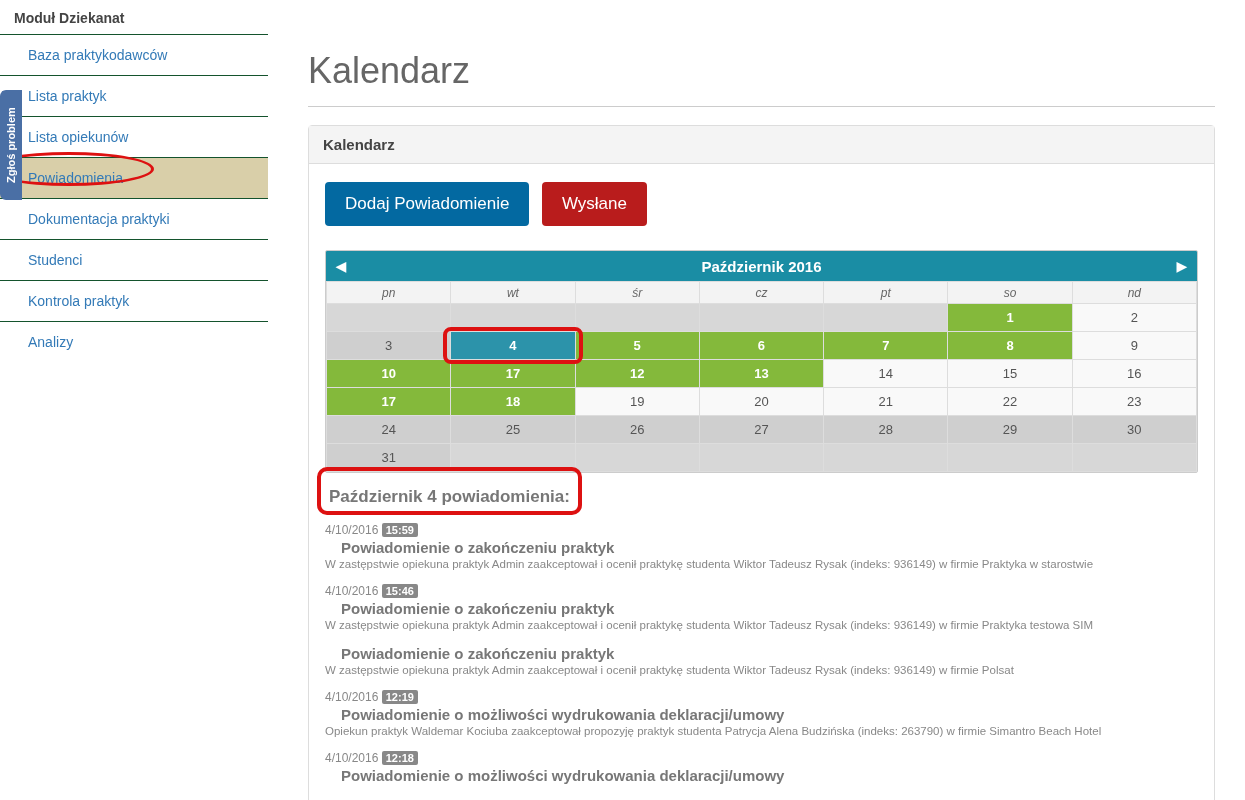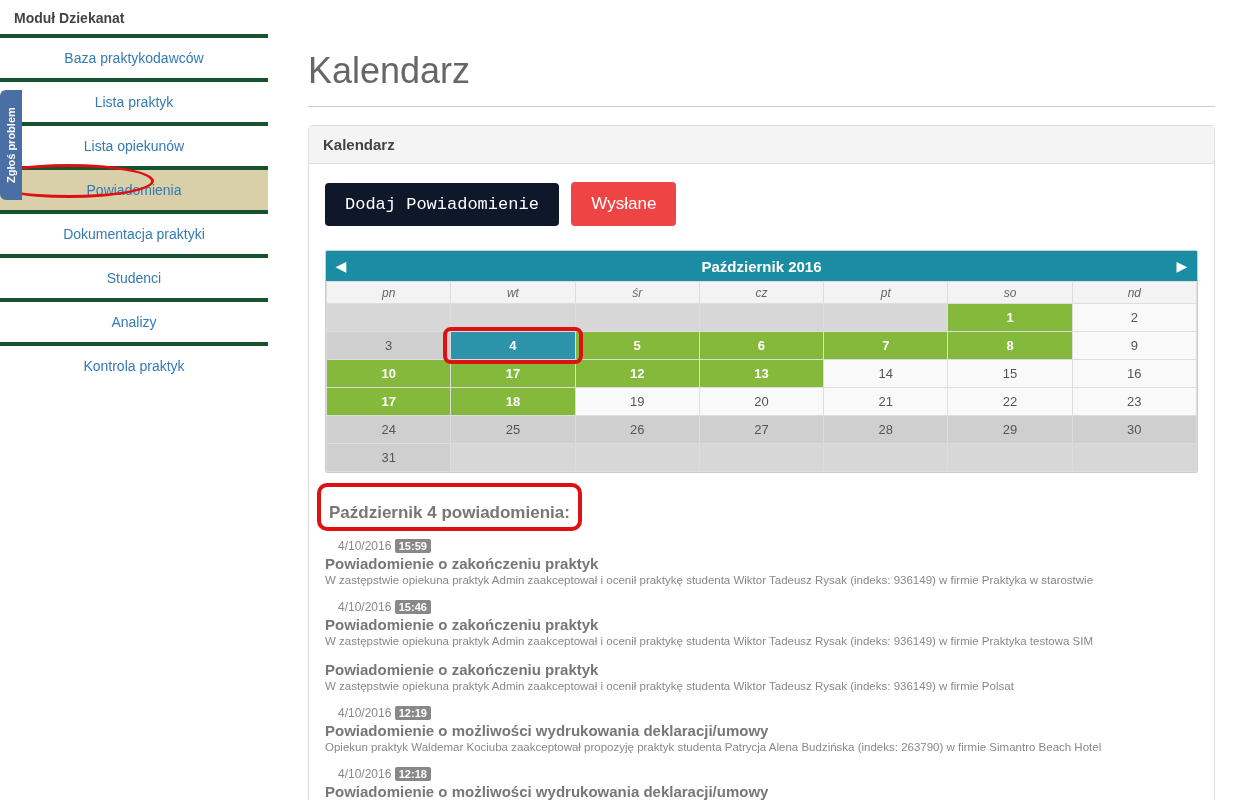--- a/index.html
+++ b/index.html
@@ -1,20 +1,20 @@
 <!DOCTYPE html>
 <html><head>
   <meta charset="utf-8">
   <style>
     * { margin: 0; padding: 0; box-sizing: border-box; }
     body { font-family: Arial, Helvetica, sans-serif; background: #fff; color: #333; width: 1245px; height: 800px; overflow: hidden; }
     .layout { display: flex; }
     .sidebar { width: 268px; background: #fff; }
     .sidebar-title { font-weight: bold; color: #444; padding: 10px 14px 8px; font-size: 14px; }
-    .sidebar-item { display: block; padding: 12px 28px; border-top: 4px solid #14532d; color: #337ab7; font-size: 14px; cursor: pointer; text-align: center; }
+    .sidebar-item { display: block; padding: 12px 28px; border-top: 1px solid #14532d; color: #337ab7; font-size: 14px; cursor: pointer; }
     .sidebar-item.active { background: #d9cfa9; color: #337ab7; }
     .sidebar-item.active.circled { position: relative; }
     .red-oval-side {
       position: absolute; left: -16px; top: -6px; width: 170px; height: 34px;
       border: 3px solid #d11; border-radius: 50%/50%;
       pointer-events: none;
     }
     .feedback-tab {
       position: fixed; left: 0; top: 90px; width: 22px; height: 110px;
       background: #4a6fa5; color: #fff; font-size: 11px;
@@ -23,22 +23,22 @@
       border-radius: 0 6px 6px 0; cursor: pointer; z-index: 10;
       padding: 4px 2px; font-weight: bold;
     }
     .main { flex: 1; padding: 20px 30px 0 40px; }
     .page-title { font-size: 36px; color: #666; font-weight: normal; margin: 30px 0 14px; }
     .hr { border: none; border-top: 1px solid #ccc; margin-bottom: 18px; }
     .panel { border: 1px solid #ddd; border-radius: 4px; }
     .panel-header { background: #f4f4f4; border-bottom: 1px solid #ddd; padding: 10px 14px; font-weight: bold; color: #444; font-size: 15px; }
     .panel-body { padding: 18px 16px; }
     .btn { display: inline-block; border: none; border-radius: 4px; padding: 12px 20px; font-size: 17px; color: #fff; cursor: pointer; margin-right: 8px; }
-    .btn-green { background: #0f172a; font-family: Liberation Mono, monospace; }
-    .btn-blue { background: #ef4444; }
+    .btn-green { background: #0369a1; }
+    .btn-blue { background: #b91c1c; }
     .cal-wrap { margin-top: 24px; border: 1px solid #ccc; border-radius: 2px; overflow: hidden; }
     .cal-head { background: #1a8da4; color: #fff; height: 30px; display: flex; align-items: center; position: relative; }
     .cal-nav { width: 30px; text-align: center; cursor: pointer; font-size: 14px; user-select: none; }
     .cal-title { flex: 1; text-align: center; font-weight: bold; font-size: 15px; }
     table.calendar { width: 100%; border-collapse: collapse; table-layout: fixed; }
     .calendar th { background: #f3f3f3; border: 1px solid #ddd; font-weight: normal; font-size: 12px; color: #666; height: 22px; font-style: italic; }
     .calendar td { border: 1px solid #ddd; height: 28px; text-align: center; font-size: 13px; color: #555; background: #f9f9f9; cursor: pointer; }
     .calendar td.blank { background: #d7d7d7; }
     .calendar td.green { background: #84b93b; color: #fff; font-weight: bold; }
     .calendar td.grey { background: #cfcfcf; }
@@ -46,42 +46,42 @@
     .red-box-today {
       position: absolute; top: -5px; left: -8px; right: -8px; bottom: -5px;
       border: 4px solid #d11; border-radius: 8px; pointer-events: none;
     }
     .section-title { margin-top: 12px; font-size: 17px; font-weight: bold; color: #777; position: relative; display: inline-block; padding: 2px 4px; }
     .red-box-section {
       position: absolute; top: -6px; left: -8px; right: -8px; bottom: -6px;
       border: 4px solid #d11; border-radius: 10px; pointer-events: none;
     }
     .notif { margin-top: 14px; }
-    .notif-meta { font-size: 12px; color: #888; margin-left: 13px; }
+    .notif-meta { font-size: 12px; color: #888; }
     .notif-time { background: #888; color: #fff; font-size: 11px; padding: 1px 4px; border-radius: 2px; font-weight: bold; }
-    .notif-title { font-size: 15px; font-weight: bold; color: #777; margin: 2px 0 2px; }
+    .notif-title { font-size: 15px; font-weight: bold; color: #777; margin: 2px 16px 2px; }
     .notif-desc { font-size: 11.5px; color: #888; }
   </style>
 </head>
 <body>
 
 <div class="feedback-tab">Zgłoś problem</div>
 
 <div class="layout">
   <nav class="sidebar">
     <div class="sidebar-title">Moduł Dziekanat</div>
     <div id="sidebar-items">
         <a class="sidebar-item">Baza praktykodawców</a>
         <a class="sidebar-item">Lista praktyk</a>
         <a class="sidebar-item">Lista opiekunów</a>
         <a class="sidebar-item active circled">Powiadomienia<div class="red-oval-side"></div></a>
         <a class="sidebar-item">Dokumentacja praktyki</a>
         <a class="sidebar-item">Studenci</a>
+        <a class="sidebar-item">Kontrola praktyk</a>
         <a class="sidebar-item">Analizy</a>
-        <a class="sidebar-item">Kontrola praktyk</a>
       </div>
   </nav>
 
   <main class="main">
     <h1 class="page-title">Kalendarz</h1>
     <hr class="hr">
 
     <div class="panel">
       <div class="panel-header">Kalendarz</div>
       <div class="panel-body">
@@ -158,21 +158,21 @@
                   <td class="blank"></td>
                   <td class="blank"></td>
                   <td class="blank"></td>
                   <td class="blank"></td>
                   <td class="blank"></td>
                 </tr>
               </tbody>
           </table>
         </div>
 
-        <div style="position:relative; display:inline-block;margin-top:16px;">
+        <div style="position:relative; display:inline-block;">
           <div class="section-title">Październik 4 powiadomienia:</div>
           <div class="red-box-section"></div>
         </div>
 
         <div id="notif-list">
             <div class="notif">
               <div class="notif-meta"><span>4/10/2016</span> <span class="notif-time">15:59</span></div>
               <div class="notif-title">Powiadomienie o zakończeniu praktyk</div>
               <div class="notif-desc">W zastępstwie opiekuna praktyk Admin zaakceptował i ocenił praktykę studenta Wiktor Tadeusz Rysak (indeks: 936149) w firmie Praktyka w starostwie</div>
             </div>

